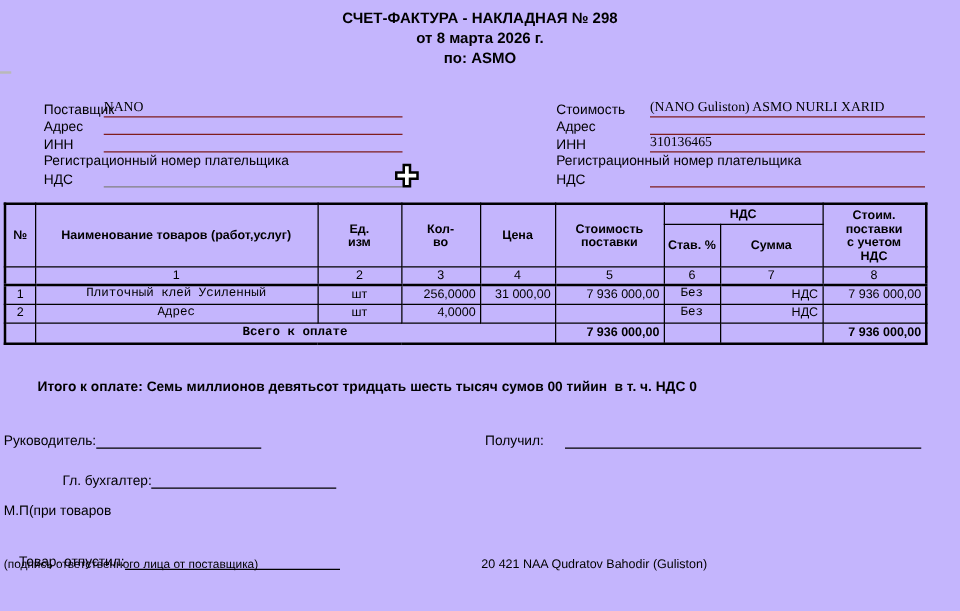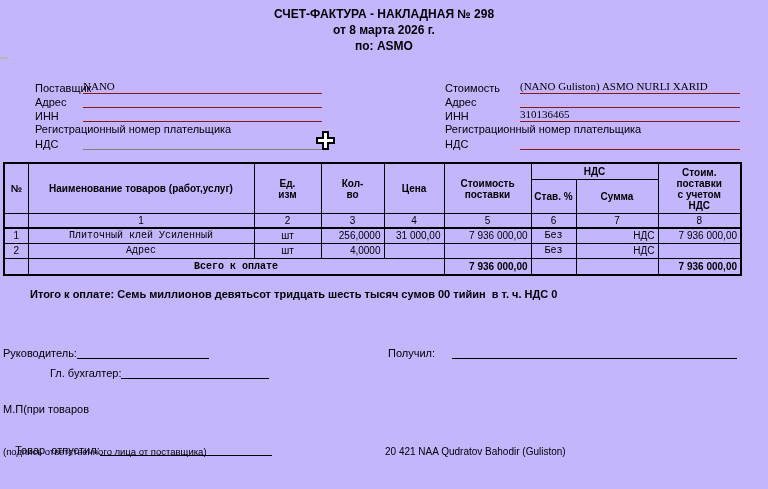--- a/index.html
+++ b/index.html
@@ -34,21 +34,21 @@
   table.inv td{border:1px solid #000;padding:0 3px;overflow:hidden;vertical-align:middle;line-height:12px;}
   tr.h1 td, tr.h2 td{font-weight:bold;text-align:center;white-space:pre-line;line-height:11px;padding:0 1px;}
   tr.h1 td{height:15px;}
   tr.h2 td{height:33px;}
   tr.numrow td{height:13px;text-align:center;border-bottom:2px solid #000;line-height:12px;}
   tr.drow td{height:14px;}
   tr.trow td{height:15px;font-weight:bold;margin-top:20px;}
   .al{text-align:center;font-family:Liberation Mono, monospace;} .ar{text-align:right;} .ac{text-align:center;}
 
   
-  .in-words{position:absolute;left:30px;top:288px;width:720px;font-size:11px;font-weight:bold;white-space:pre-wrap;}
+  .in-words{position:absolute;left:30px;top:304px;width:720px;font-size:11px;font-weight:bold;white-space:pre-wrap;}
 
   
   .sig{position:absolute;font-size:11px;white-space:nowrap;}
   .sigline{display:inline-block;border-bottom:1px solid #000;height:12px;vertical-align:bottom;}
   .caption{position:absolute;font-size:9.5px;white-space:nowrap;}
 </style>
 </head>
 <body>
 
 <div class="page">
@@ -189,21 +189,21 @@
   <div class="in-words">Итого к оплате: Семь миллионов девятьсот тридцать шесть тысяч сумов 00 тийин  в т. ч. НДС 0</div>
 
   <div class="sig" style="left:388px;top:346px;">
     <span style="display:inline-block;width:64px">Получил:</span><span class="sigline" style="width:285px"></span>
   </div>
 
   <div class="sig" style="left:3px;top:346px;">
     <span>Руководитель:</span><span class="sigline" style="width:132px"></span>
   </div>
 
-  <div class="sig" style="left:3px;top:366px;padding-left:47px;">
+  <div class="sig" style="left:3px;top:378px;padding-left:47px;">
     <span>Гл. бухгалтер:</span><span class="sigline" style="width:148px"></span>
   </div>
 
   <div class="sig" style="left:3px;top:403px;width:95px;overflow:hidden;">М.П(при товаров</div>
 
   <div class="sig" style="left:3px;top:431px;white-space:pre;">
     <span>Товар  отпустил:</span><span class="sigline" style="width:172px"></span>
   </div>
   <div class="caption" style="left:3px;top:446px;">(подпись ответственного лица от поставщика)</div>
 

